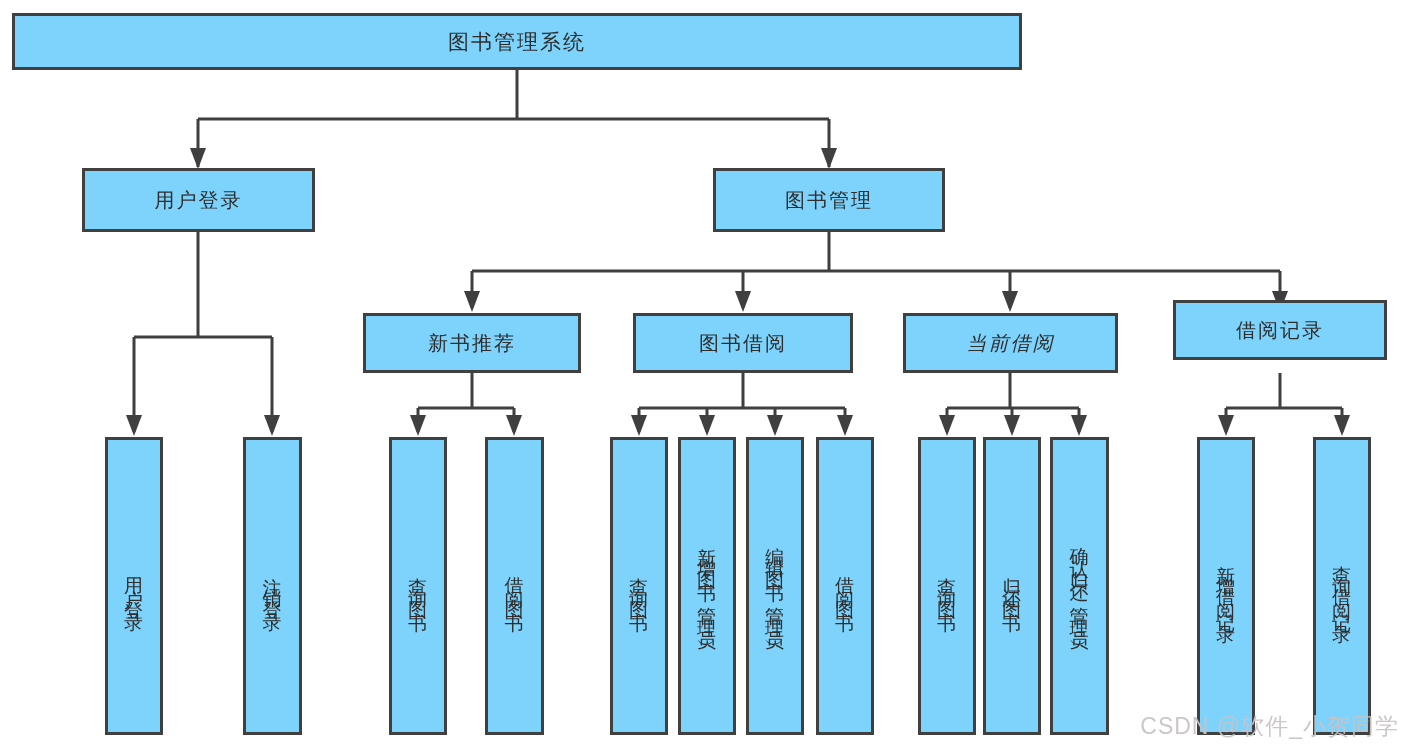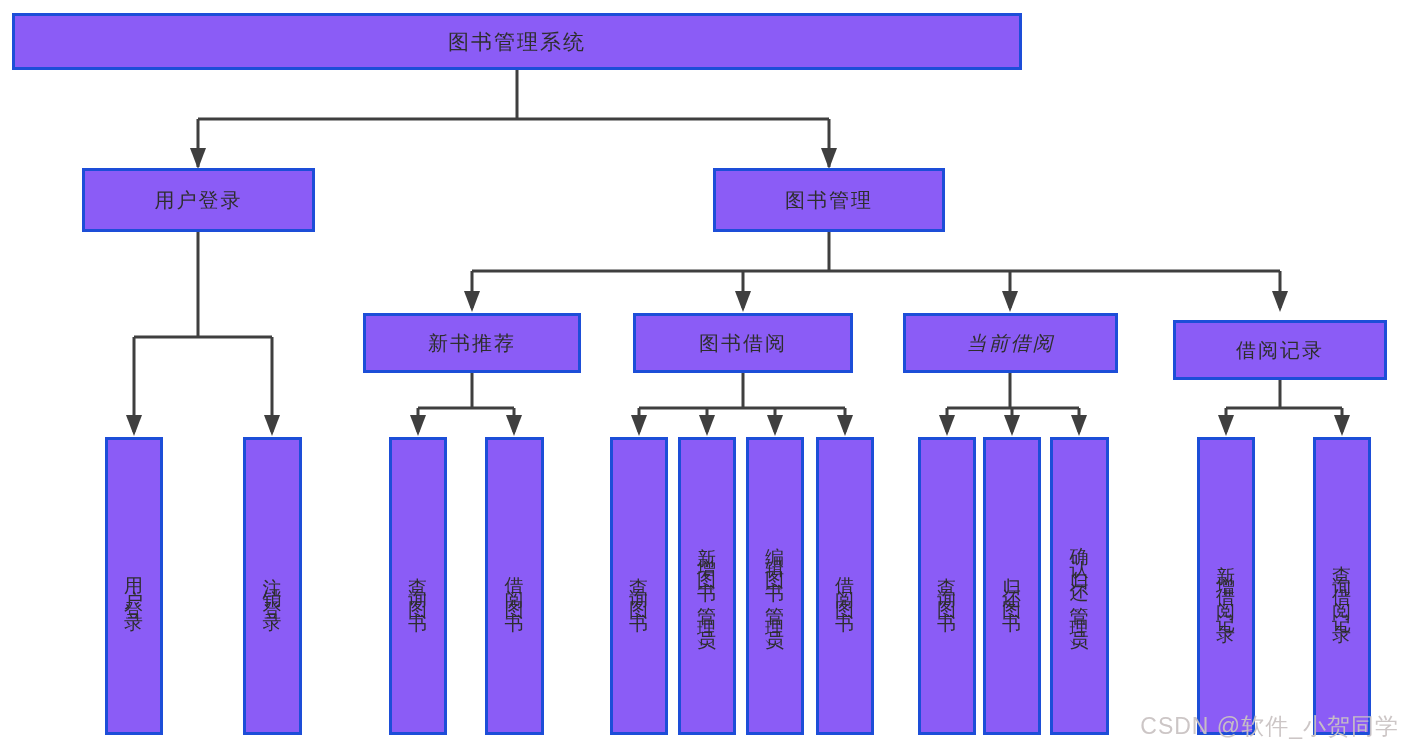--- a/index.html
+++ b/index.html
@@ -2,21 +2,21 @@
 <html><head>
 <meta charset="utf-8">
 <style>
   html,body { margin:0; padding:0; background:#ffffff; }
   .canvas {
     position:relative; width:1405px; height:747px; background:#ffffff;
     font-family:"Liberation Sans","DejaVu Sans",sans-serif; overflow:hidden;
   }
   .connector-layer { position:absolute; left:0; top:0; z-index:1; }
   .box {
-    position:absolute; background:#8b5cf6; border:3px solid #1d4ed8;
+    position:absolute; background:#7dd3fc; border:3px solid #404040;
     box-sizing:border-box; display:flex; align-items:center; justify-content:center;
     z-index:2;
   }
   .hbox .label { font-size:20px; color:#2e2e2e; letter-spacing:2px; white-space:nowrap; }
   .root .label { font-size:21px; }
   .vbox .label {
     writing-mode:vertical-rl; text-orientation:mixed;
     font-size:19px; color:#2e2e2e; letter-spacing:12px; line-height:1;
     white-space:nowrap;
   }
@@ -98,21 +98,21 @@
 
   <div class="box hbox" style="left:633px; top:313px; width:220px; height:60px;">
     <span class="label">图书借阅</span>
   </div>
   <div class="box hbox" style="left:363px; top:313px; width:218px; height:60px;">
     <span class="label">新书推荐</span>
   </div>
   <div class="box hbox" style="left:903px; top:313px; width:215px; height:60px;font-style:italic;">
     <span class="label">当前借阅</span>
   </div>
-  <div class="box hbox" style="left:1173px; top:320px; width:214px; height:60px;">
+  <div class="box hbox" style="left:1173px; top:300px; width:214px; height:60px;">
     <span class="label">借阅记录</span>
   </div>
 
   <div class="box vbox" style="left:105px; top:437px; width:58px; height:298px;">
     <span class="label">用户登录</span>
   </div>
   <div class="box vbox" style="left:243px; top:437px; width:59px; height:298px;">
     <span class="label">注销登录</span>
   </div>
 

